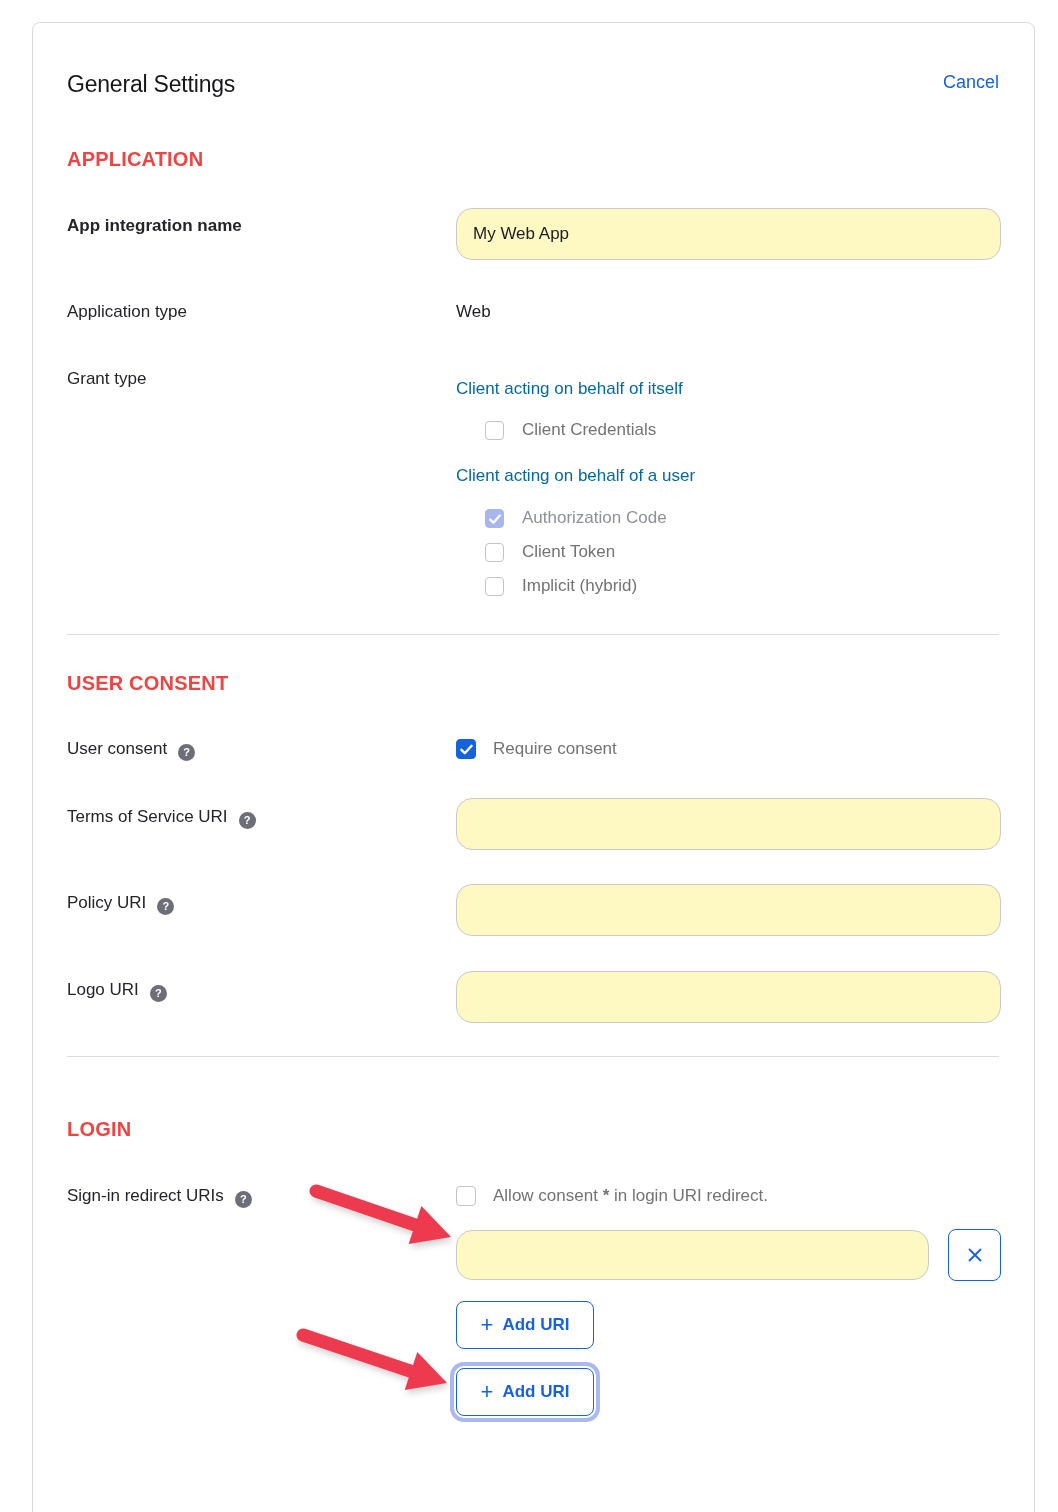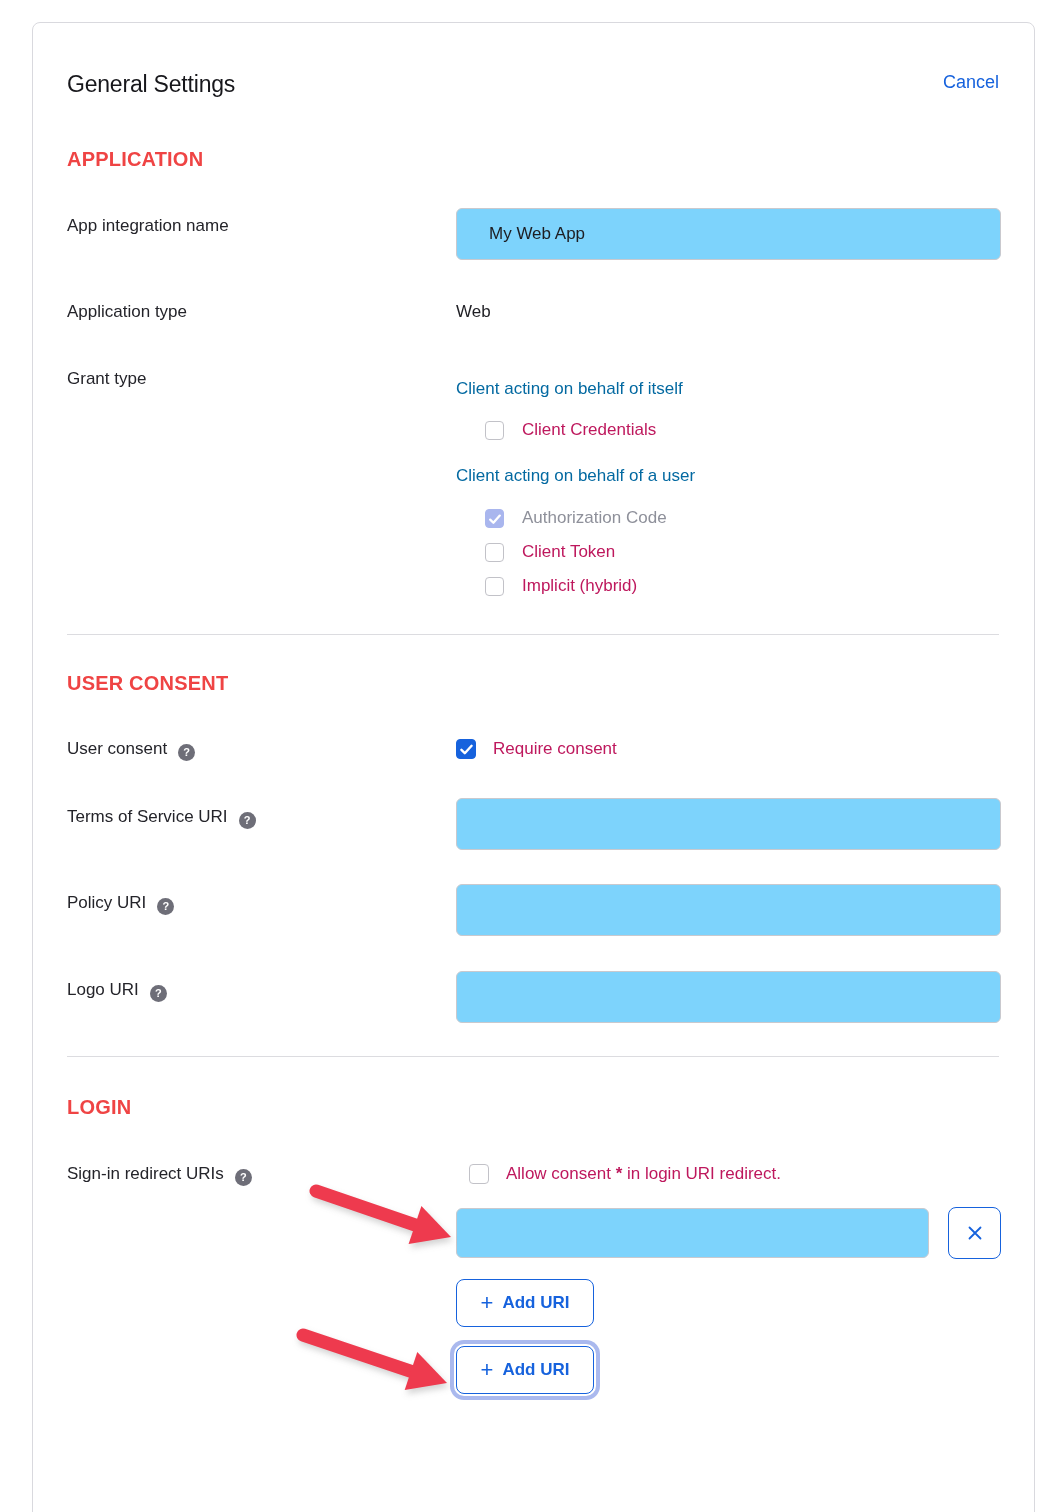--- a/index.html
+++ b/index.html
@@ -19,52 +19,52 @@
     border-radius: 8px;
     padding: 46px 35px 40px 34px;
   }
   
   .hdr { display: flex; justify-content: space-between; align-items: flex-start; height: 30px; }
   .hdr h1 { font-size: 23px; font-weight: 400; letter-spacing: -0.2px; line-height: 30px; color: #17171b; }
   .cancel-link { font-size: 18px; font-weight: 400; color: #1662dd; text-decoration: none; line-height: 26px; cursor: pointer; margin-left: 24px; }
   .section-title { font-size: 20px; font-weight: 700; line-height: 24px; color: #ef4444; letter-spacing: 0.2px; }
   .st-app { margin-top: 48px; }
   .st-uc  { margin-top: 36px; }
-  .st-login { margin-top: 38px; }
+  .st-login { margin-top: 60px; }
   .divider { border: none; border-top: 1px solid #dcdce0; height: 0; }
   .div1 { margin-top: 36px; }
   .div2 { margin-top: 33px; }
   
   .row { display: grid; grid-template-columns: 389px 1fr; align-items: start; }
   .lbl { font-size: 17px; line-height: 24px; color: #24242a; }
   .r-appname { margin-top: 37px; }
-  .r-appname .lbl { padding-top: 6px; }
+  .r-appname .lbl { padding-top: 6px; font-weight: bold; }
   .r-apptype { margin-top: 40px; }
   .r-grant { margin-top: 43px; }
   .r-userconsent { margin-top: 42px; }
   .r-tos { margin-top: 37px; }
   .r-policy { margin-top: 34px; }
   .r-logo { margin-top: 35px; }
   .r-tos .lbl, .r-policy .lbl, .r-logo .lbl { padding-top: 7px; }
-  .r-signin { margin-top: 43px; gap: 13px; }
+  .r-signin { margin-top: 43px; }
   .r-signin-input { margin-top: 21px; }
   .r-adduri1 { margin-top: 20px; }
   .r-signout { margin-top: 36px; }
   .r-signout .lbl { padding-top: 7px; }
   .r-adduri2 { margin-top: 19px; }
   
   .txt-input {
     width: 545px; height: 52px;
     border: 1px solid #c9c9ce;
-    border-radius: 6px;
-    padding: 0 32px;
+    border-radius: 16px;
+    padding: 0 16px;
     font-size: 17px;
     font-family: "Liberation Sans", sans-serif;
     color: #1d1d21;
-    background: #7dd3fc;
+    background: #fef9c3;
     outline: none;
   }
   .uri-field-row { display: flex; align-items: center; gap: 19px; }
   .uri-input { width: 473px; height: 50px; }
   .uri-input.focused { border: 1px solid #2e6de0; }
   .remove-btn {
     width: 53px; height: 52px;
     border: 1px solid #1662dd;
     border-radius: 8px;
     background: #fff;
@@ -92,21 +92,21 @@
     border-radius: 4px;
     background: #fff;
     position: relative;
     cursor: pointer;
   }
   .cb svg { position: absolute; left: 1px; top: 2px; display: none; }
   .cb.checked { background: #1662dd; border-color: #1662dd; }
   .cb.checked svg { display: block; }
   .cb.checked.disabled { background: #a9b6ee; border-color: #a9b6ee; cursor: default; }
   .cb-row { display: flex; align-items: center; }
-  .cb-row .cb-label { font-size: 17px; line-height: 24px; margin-left: 18px; color: #be185d; }
+  .cb-row .cb-label { font-size: 17px; line-height: 24px; margin-left: 18px; color: #737373; }
   .cb-row .cb-label.disabled { color: #8e909a; }
   
   .grant-heading { font-size: 17px; line-height: 24px; color: #0369a1; }
   .gh1 { margin-top: 10px; }
   .gh2 { margin-top: 22px; }
   .grant-opt { margin-left: 29px; }
   .go1 { margin-top: 17px; }
   .go2 { margin-top: 18px; }
   .go3, .go4 { margin-top: 10px; }
   .cb.big { width: 20px; height: 20px; }

